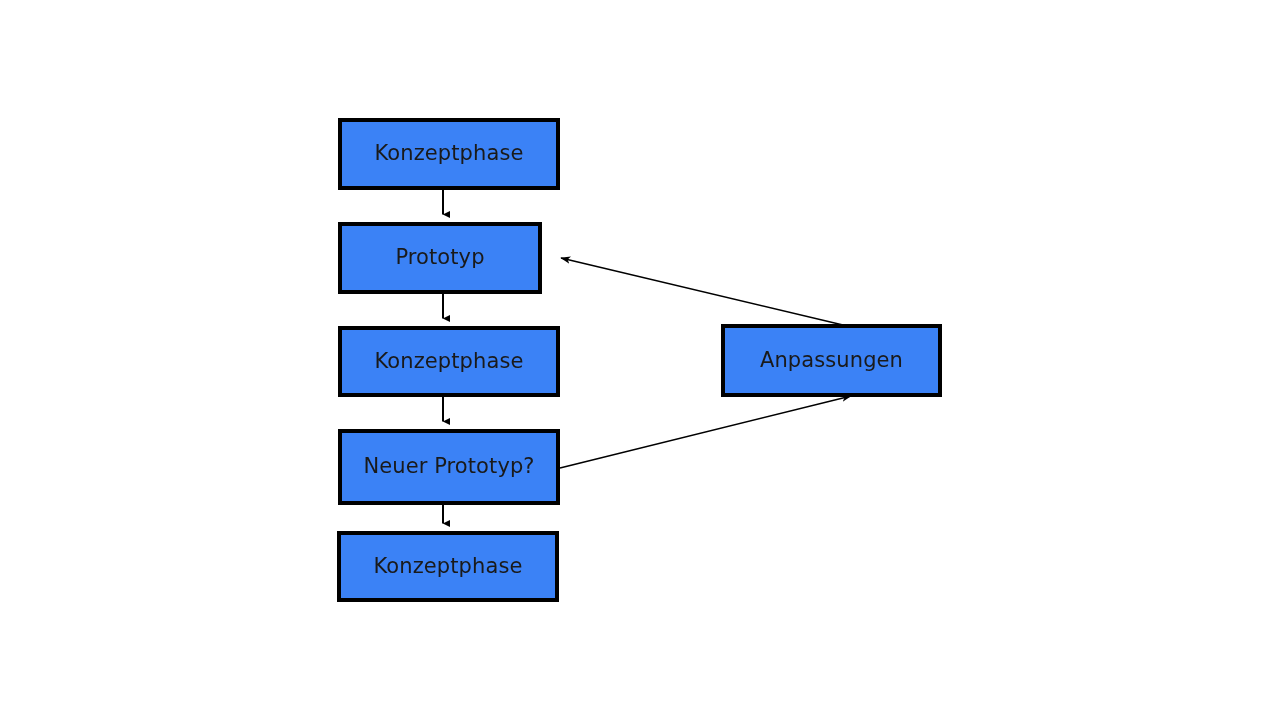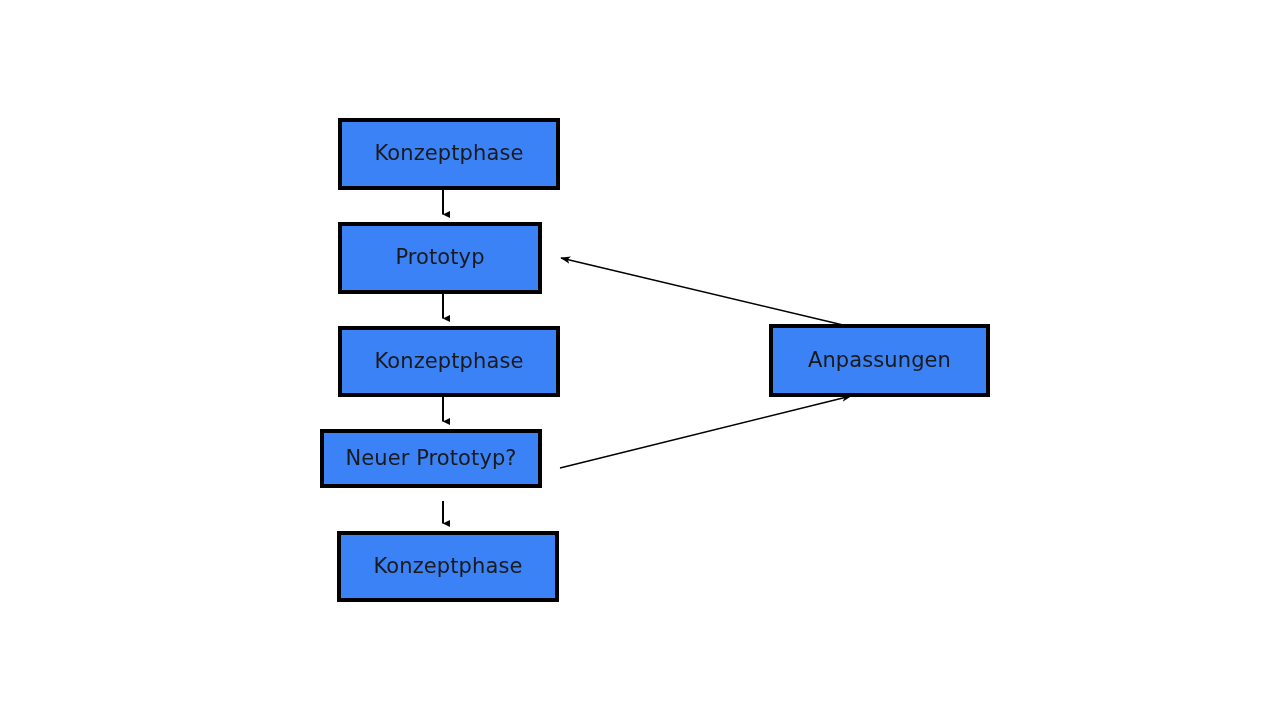--- a/index.html
+++ b/index.html
@@ -41,23 +41,23 @@
     line-height: 1.1;
     color: #1a1a1a;
     letter-spacing: 0.1px;
     white-space: nowrap;
     font-weight: 400;
   }
   
   #node-konzeptphase-top   { left: 338px; top: 118px; width: 222px; height: 72px; }
   #node-prototyp           { left: 338px; top: 222px; width: 204px; height: 72px; }
   #node-validierung        { left: 338px; top: 326px; width: 222px; height: 71px; }
-  #node-neuer-prototyp     { left: 320px; top: 429px; width: 222px; height: 59px; }
+  #node-neuer-prototyp     { left: 338px; top: 429px; width: 222px; height: 76px; }
   #node-konzeptphase-bottom{ left: 337px; top: 531px; width: 222px; height: 71px; }
-  #node-anpassungen        { left: 721px; top: 324px; width: 221px; height: 73px; margin-left: 48px; }
+  #node-anpassungen        { left: 721px; top: 324px; width: 221px; height: 73px; }
 </style>
 </head>
 <body>
 
 <div id="canvas">
 
   <svg id="edges" viewBox="0 0 1280 720" width="1280" height="720" xmlns="http://www.w3.org/2000/svg">
     <defs>
       <marker id="arrowhead-down" markerWidth="9" markerHeight="9" refX="4.2" refY="7.6" orient="auto" markerUnits="userSpaceOnUse">
         <path d="M0.6,0.6 L7.8,0.6 L4.2,7.8 Z" fill="#000000"></path>

